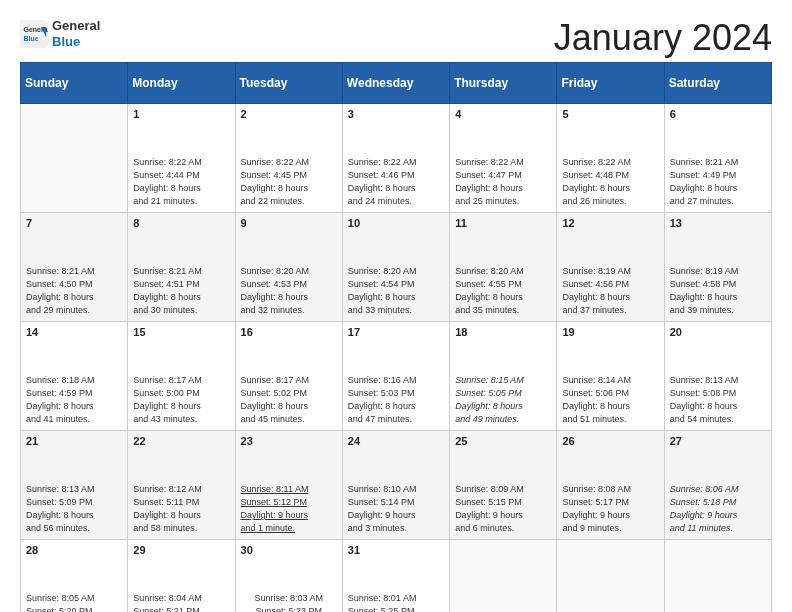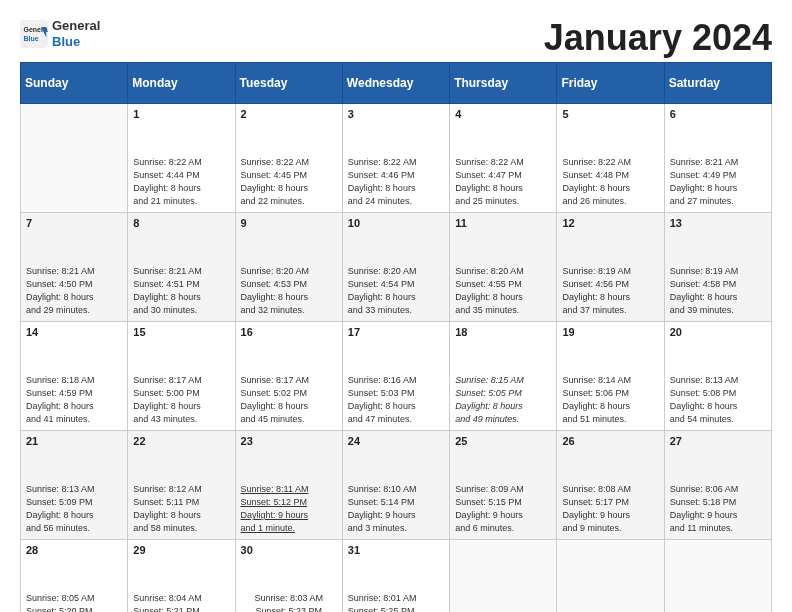--- a/index.html
+++ b/index.html
@@ -40,21 +40,21 @@
     .logo-icon {
       width: 28px;
       height: 28px;
       margin-right: 4px;
     }
     .title-block {
       text-align: right;
     }
     .title-month {
       font-size: 36px;
-      font-weight: bold;
+      font-weight: normal;
       color: #222;
       line-height: 1.1;
     }
     .title-location {
       font-size: 15px;
       color: #444;
     }
     .calendar {
       flex: 1;
       border: 1px solid #ccc;
@@ -319,21 +319,21 @@
           </td>
           <td>
             <div class="day-number">26</div>
             <div class="day-info" style="white-space: pre-line;">Sunrise: 8:08 AM
 Sunset: 5:17 PM
 Daylight: 9 hours
 and 9 minutes.</div>
           </td>
           <td>
             <div class="day-number">27</div>
-            <div class="day-info" style="white-space: pre-line;">Sunrise: 8:06 AM
+            <div class="day-info" style="white-space: pre-line; font-style: italic;">Sunrise: 8:06 AM
 Sunset: 5:18 PM
 Daylight: 9 hours
 and 11 minutes.</div>
           </td>
         </tr>
         <tr>
           <td>
             <div class="day-number">28</div>
             <div class="day-info" style="white-space: pre-line;">Sunrise: 8:05 AM
 Sunset: 5:20 PM

